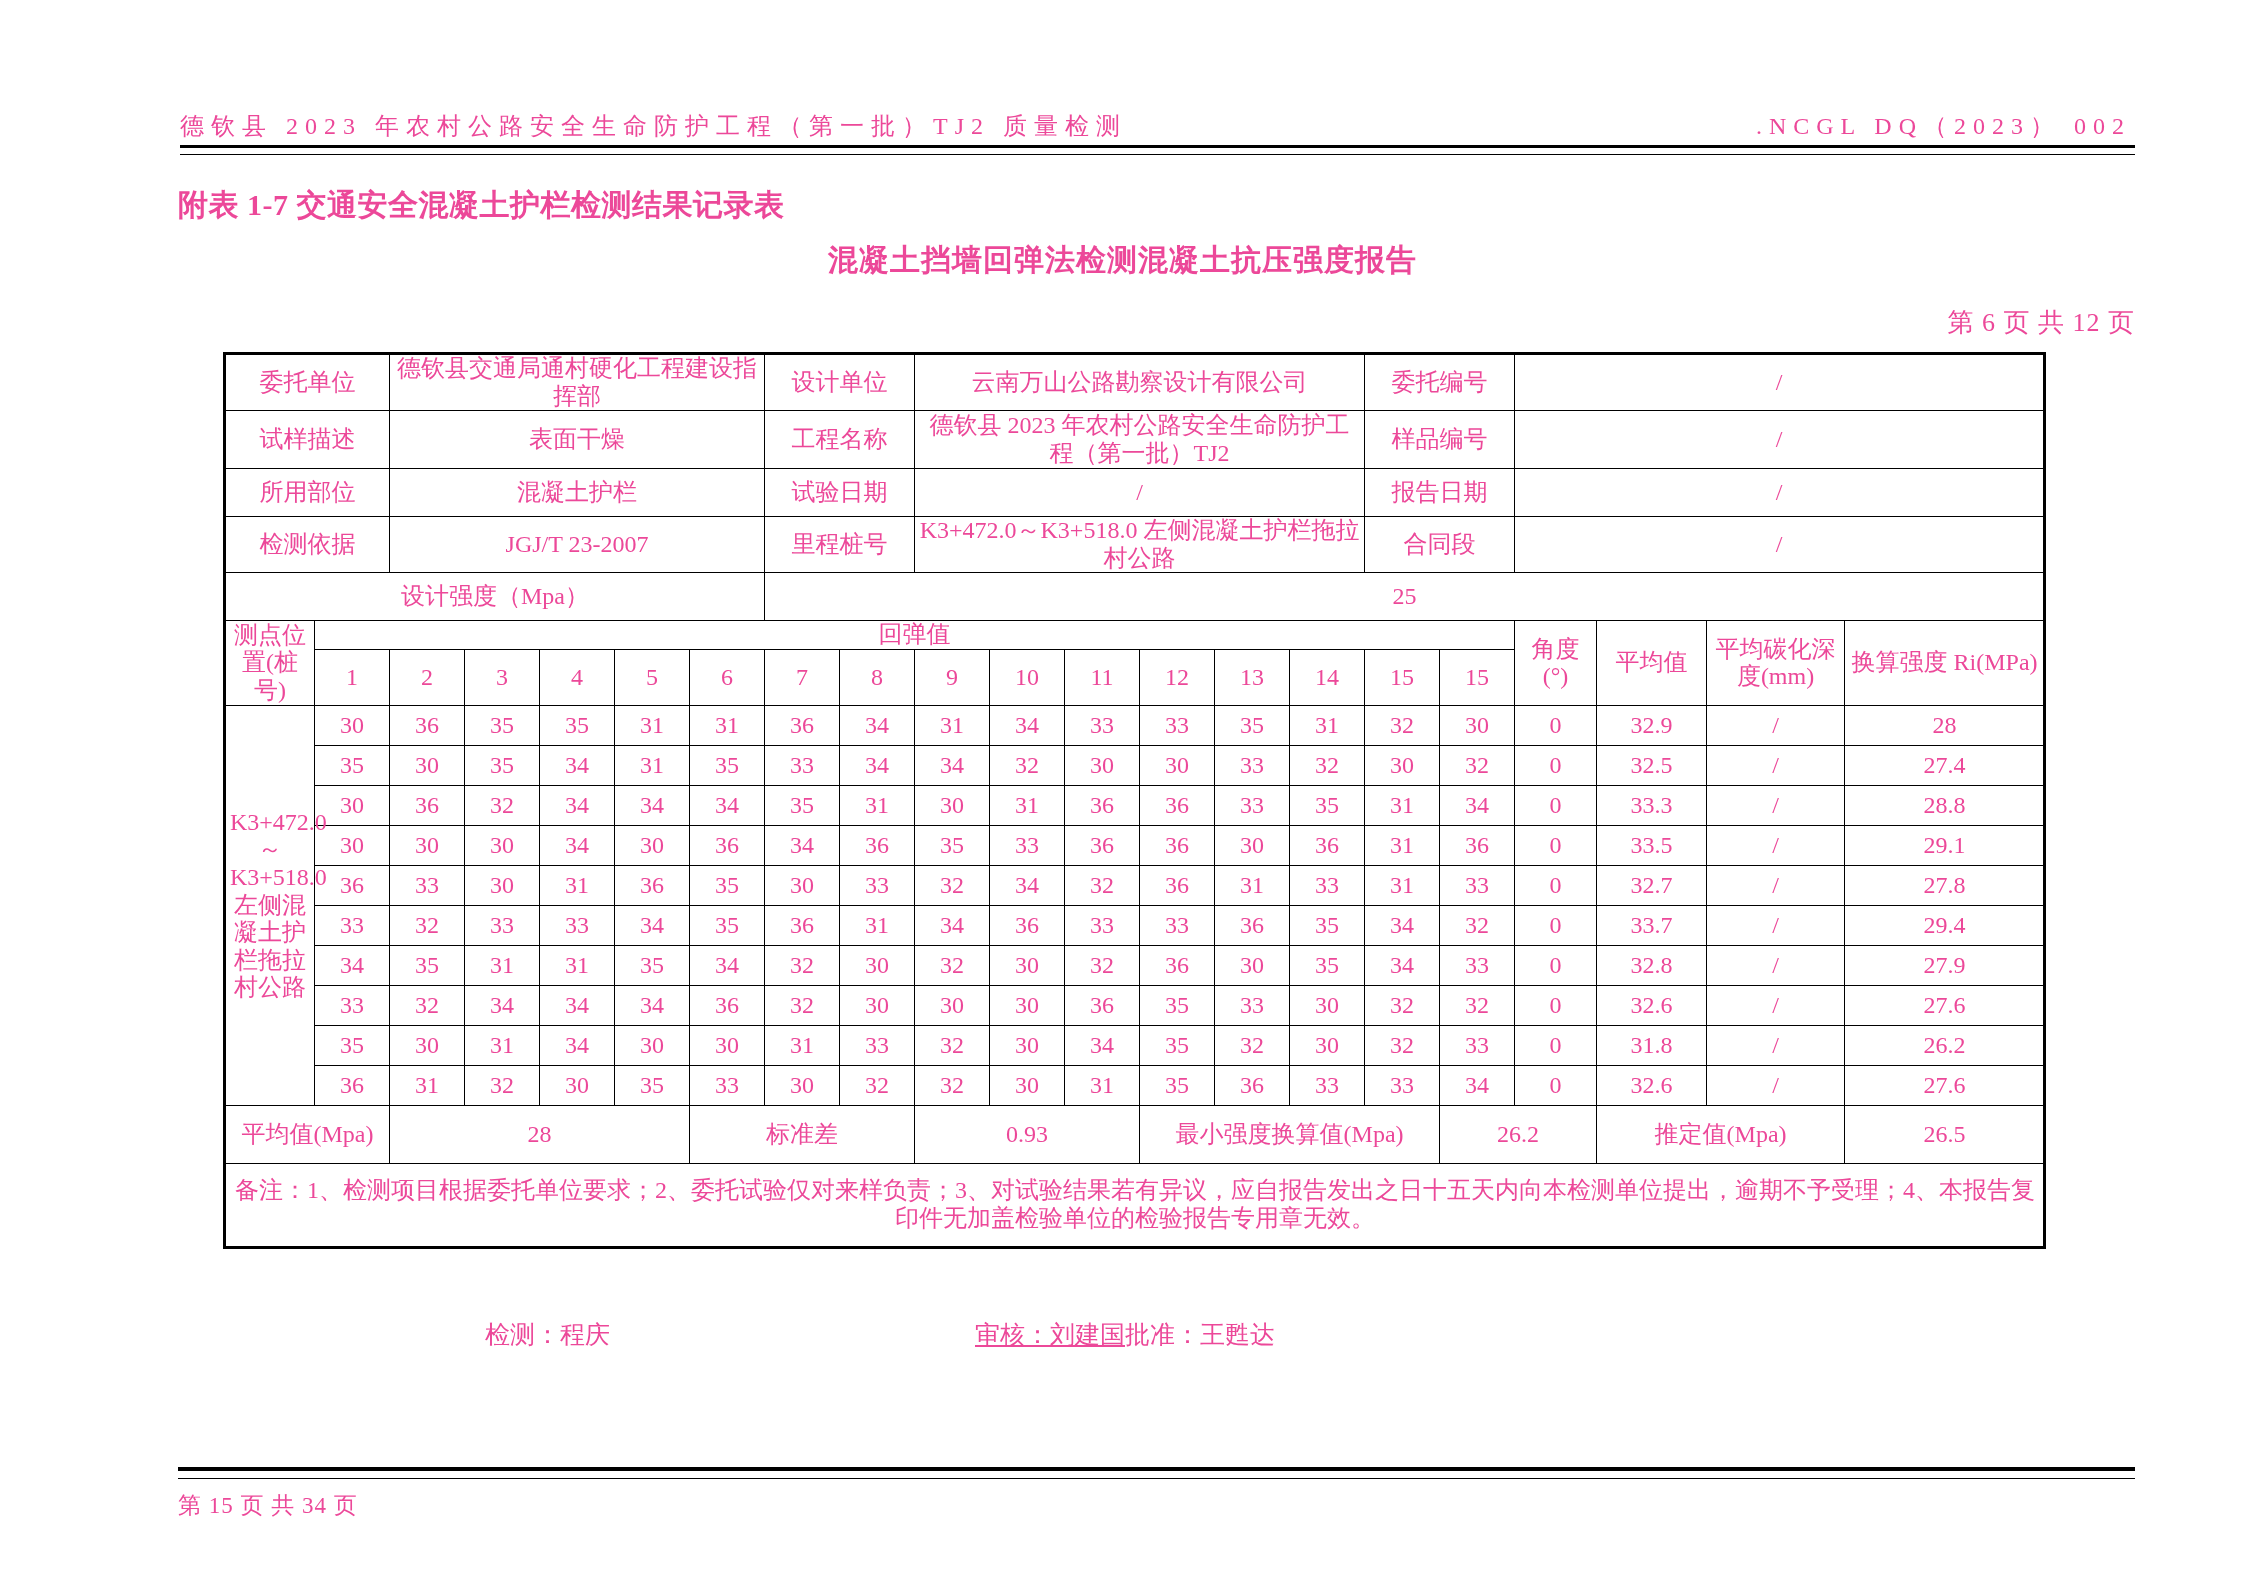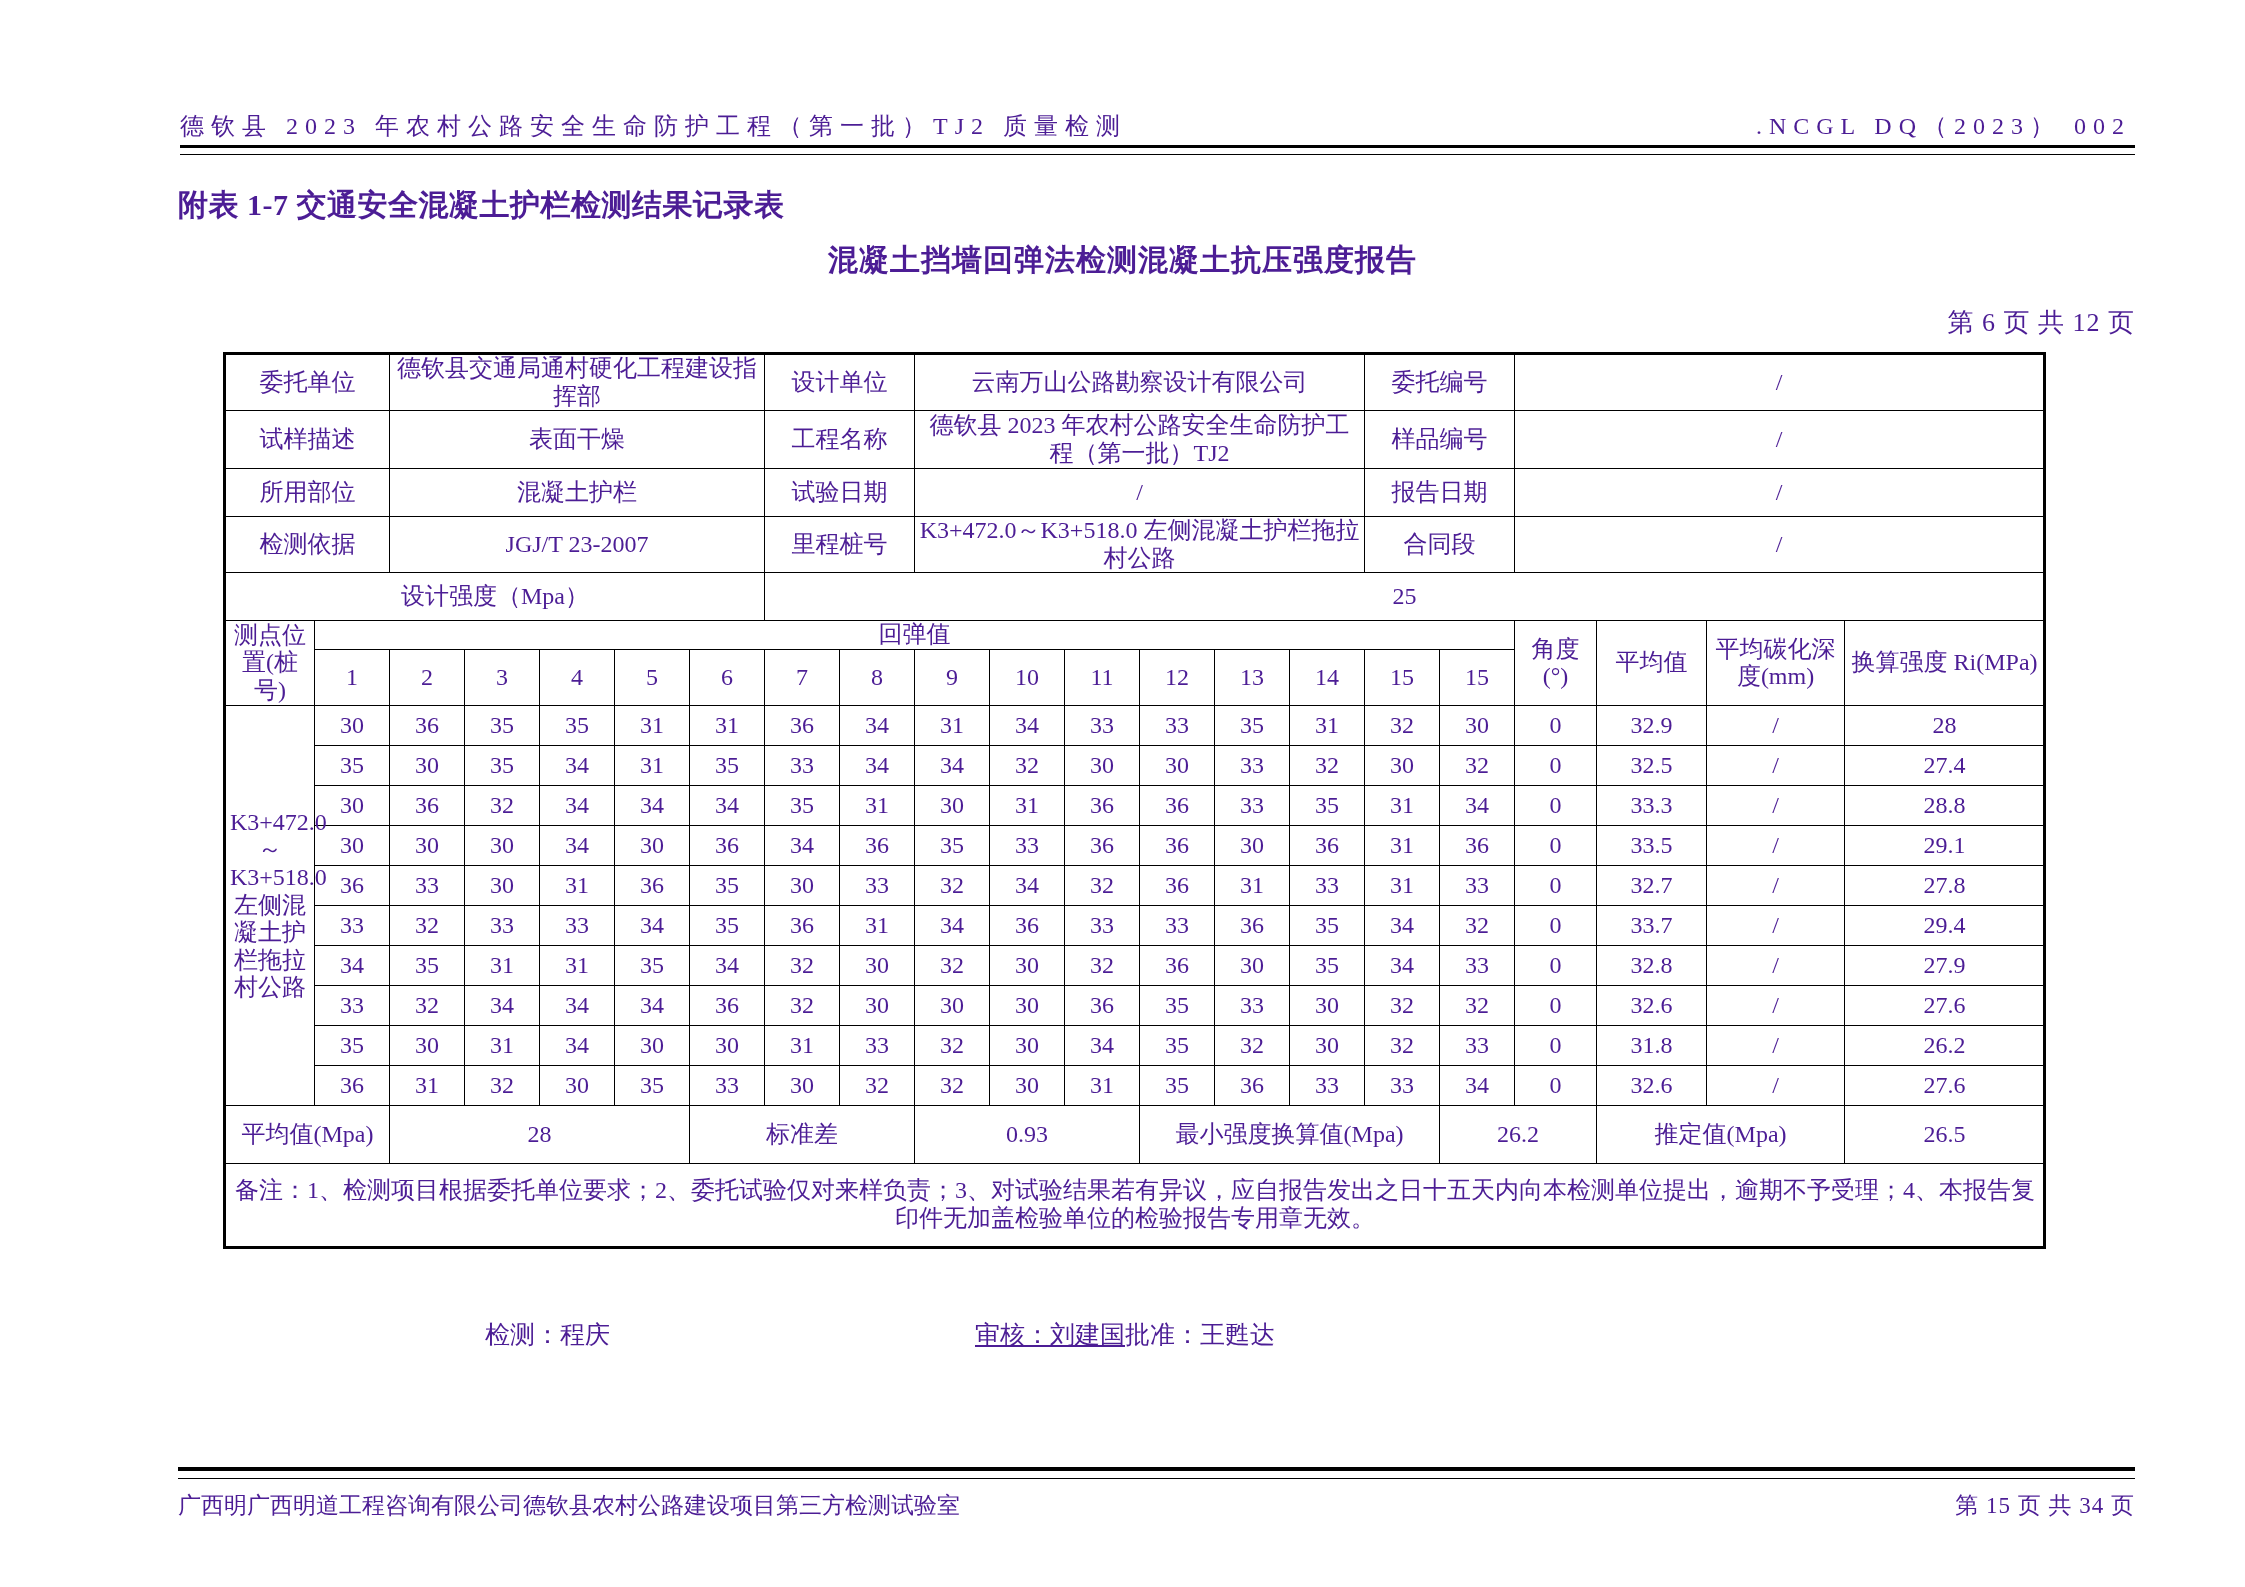--- a/index.html
+++ b/index.html
@@ -6,21 +6,21 @@
     margin: 0;
     padding: 0;
     background: #ffffff;
   }
   .page {
     position: relative;
     width: 2245px;
     height: 1587px;
     background: #ffffff;
     font-family: "Liberation Serif", "DejaVu Serif", serif;
-    color: #4c1d95;
+    color: #ec4899;
     box-sizing: border-box;
     overflow: hidden;
   }
 
   
   .running-header {
     position: absolute;
     left: 180px;
     right: 110px;
     top: 110px;
@@ -503,17 +503,16 @@
   </table>
 
   <div class="sign-row">
     <span class="s1">检测：程庆</span>
     <span class="s2">审核：刘建国</span>
     <span class="s3">批准：王甦达</span>
   </div>
 
   <div class="ftr-rule"></div>
   <div class="footer">
-    <span class="f-left">广西明广西明道工程咨询有限公司德钦县农村公路建设项目第三方检测试验室</span>
     <span class="f-right">第 15 页 共 34 页</span>
   </div>
 
 </div>
 
 </body></html>

